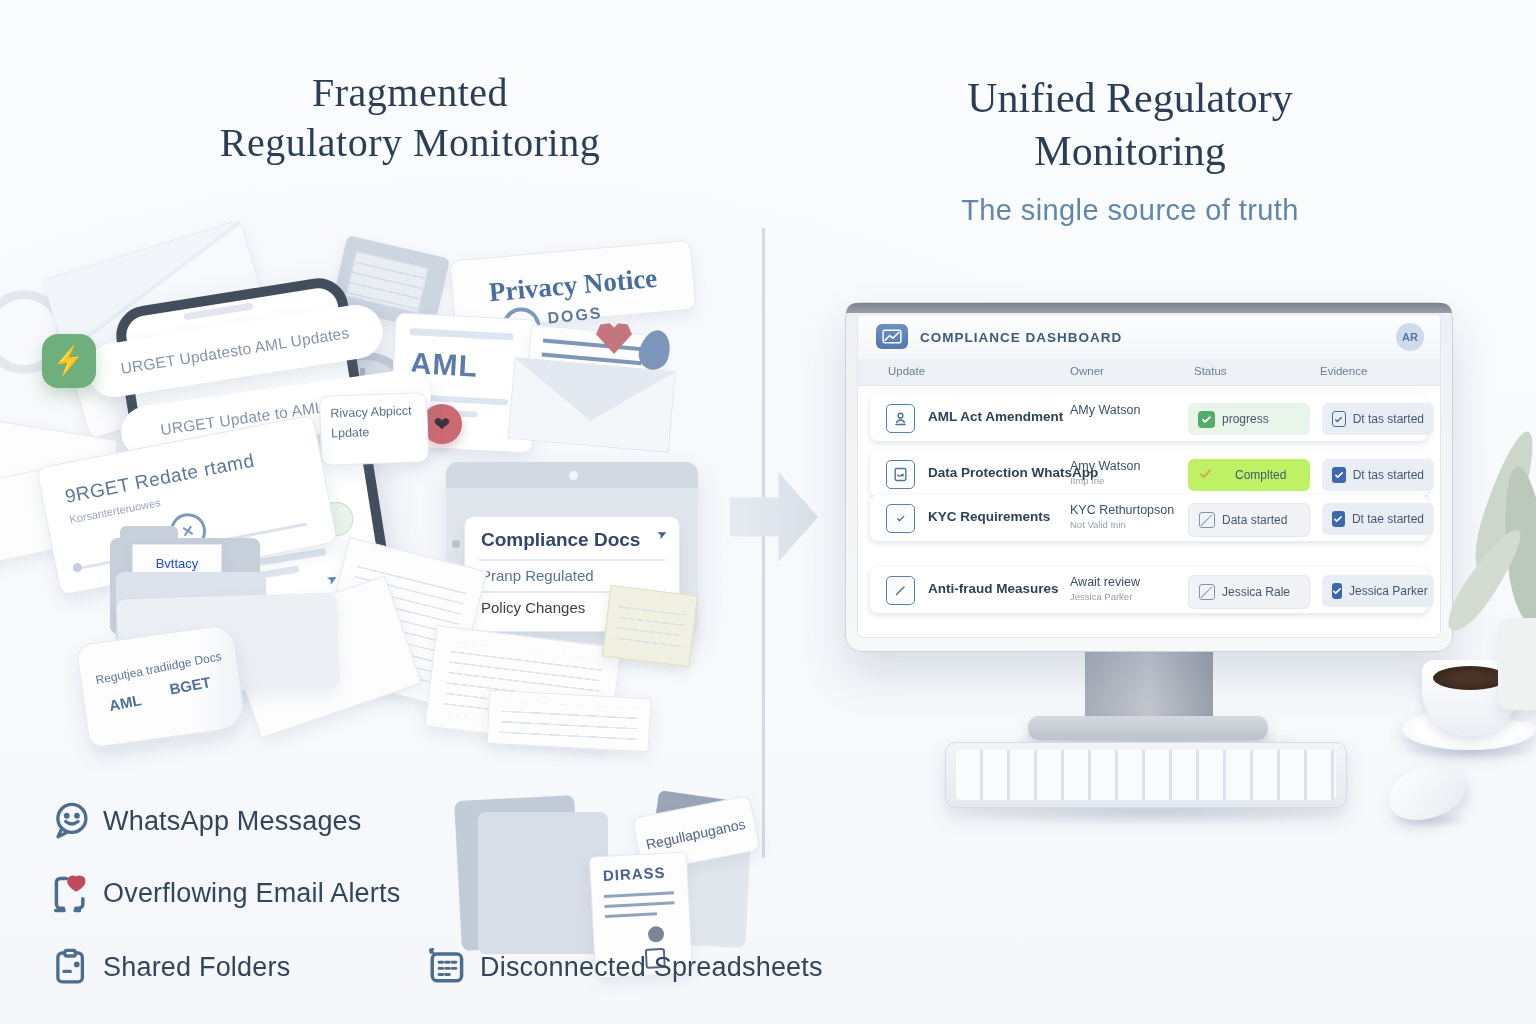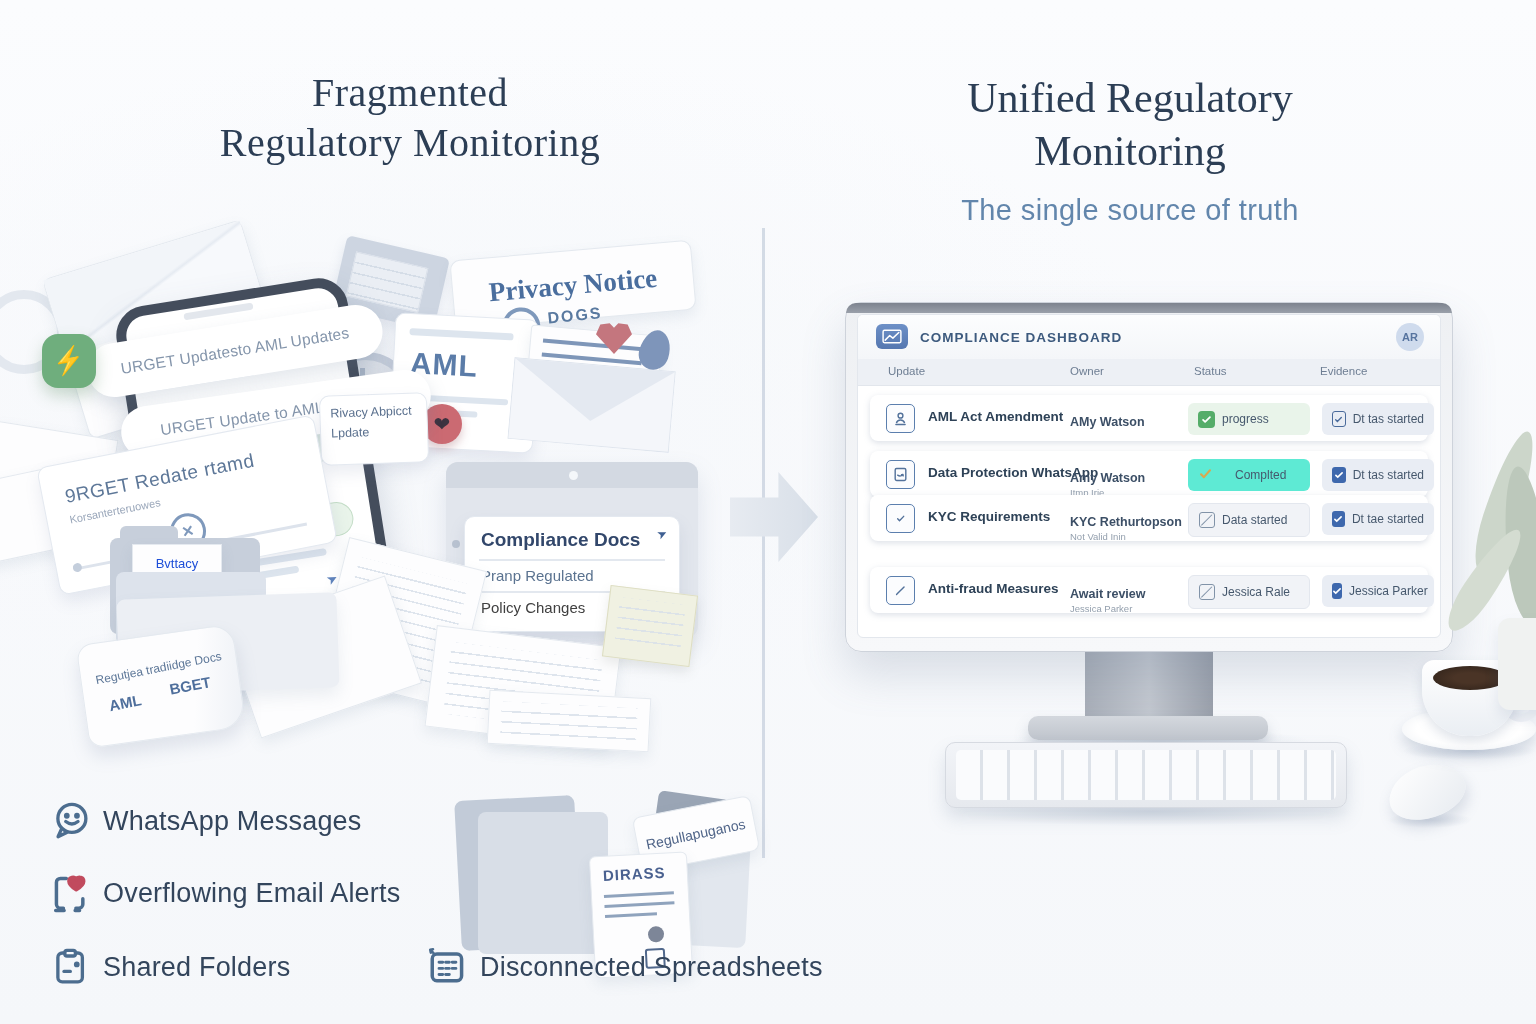--- a/index.html
+++ b/index.html
@@ -45,27 +45,27 @@
   .dash-avatar{position:absolute;right:16px;top:8px;width:28px;height:28px;border-radius:50%;
     background:#cfdbed;color:#57749f;font-size:11px;font-weight:bold;display:flex;align-items:center;justify-content:center;}
   .col-row{position:absolute;left:0;top:44px;right:0;height:26px;background:#edf0f5;border-bottom:1px solid #e2e6ec;}
   .col-label{position:absolute;top:6px;font-size:11.5px;color:#6e7e93;}
   .dash-row{position:absolute;left:12px;right:12px;height:46px;background:#fff;border-radius:8px;
     box-shadow:0 2px 6px rgba(130,145,170,.28);}
   .row-icon{position:absolute;left:16px;top:9px;width:27px;height:27px;border:1.7px solid #5b7fae;border-radius:5px;
     display:flex;align-items:center;justify-content:center;background:#fbfcfe;}
   .row-title{position:absolute;left:58px;top:14px;font-size:13.5px;font-weight:bold;color:#2e4257;white-space:nowrap;}
   .row-owner{position:absolute;left:200px;top:8px;width:118px;}
-  .owner-main{font-size:12.5px;color:#3c4f66;font-weight:700;white-space:nowrap;margin-top:12px;}
+  .owner-main{font-size:12.5px;color:#3c4f66;font-weight:400;white-space:nowrap;}
   .owner-sub{font-size:9.5px;color:#94a0ae;margin-top:2px;white-space:nowrap;}
   .badge{position:absolute;top:8px;height:30px;border-radius:6px;display:flex;align-items:center;gap:7px;padding:16px 10px;box-sizing:border-box;}
   .b-status{left:318px;width:122px;}
   .b-evidence{left:452px;width:112px;background:#e9edf4;}
   .st-green{background:#e9f4ea;}
-  .st-amber{background:#5eead4;gap:22px;}
+  .st-amber{background:#bef264;gap:22px;}
   .st-plain{background:#f1f3f7;border:1px solid #e3e7ee;}
   .badge-text{font-size:12px;color:#46586d;white-space:nowrap;}
   .chk-green{width:17px;height:17px;background:#55ad69;border-radius:4px;display:flex;align-items:center;justify-content:center;}
   .chk-fill{width:16px;height:16px;background:#3e68ad;border-radius:3px;display:flex;align-items:center;justify-content:center;}
   .chk-outline{width:16px;height:16px;border:1.6px solid #4a6b9b;border-radius:3px;display:flex;align-items:center;justify-content:center;box-sizing:border-box;}
   .chk-slash{width:16px;height:16px;border:1.6px solid #8193a8;border-radius:3px;position:relative;box-sizing:border-box;}
   .chk-slash:after{content:"";position:absolute;left:1px;top:1px;width:15px;height:1.4px;background:#8193a8;transform:rotate(-45deg);transform-origin:left top;top:12px;}
   
   .stand{background:linear-gradient(90deg,#a8aeb8,#c2c7cf 50%,#9aa0ab);}
   .stand-base{background:linear-gradient(#d4d8de,#bfc4cc);border-radius:10px;box-shadow:0 8px 14px rgba(100,115,140,.25);}

